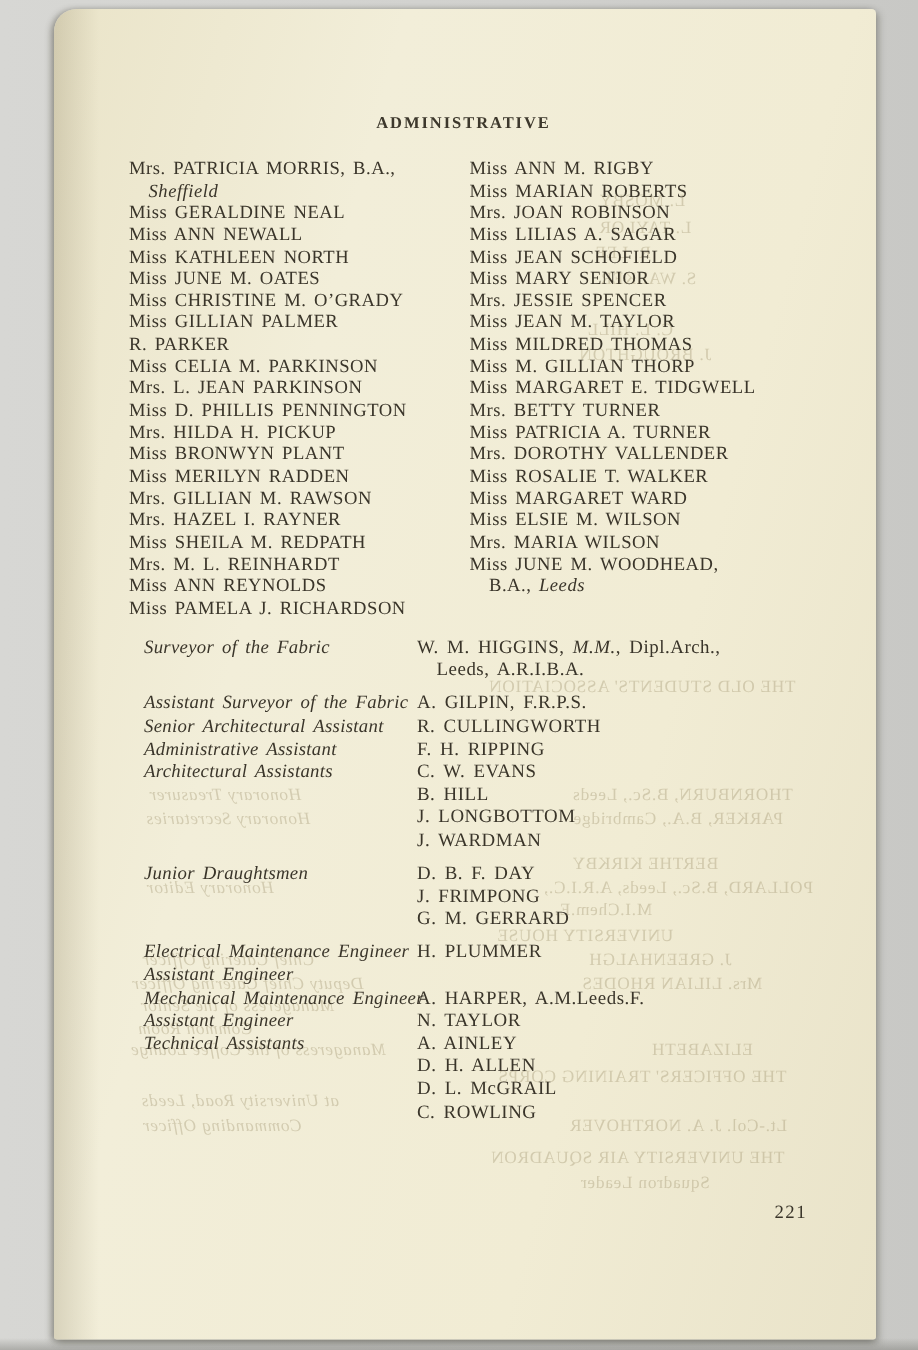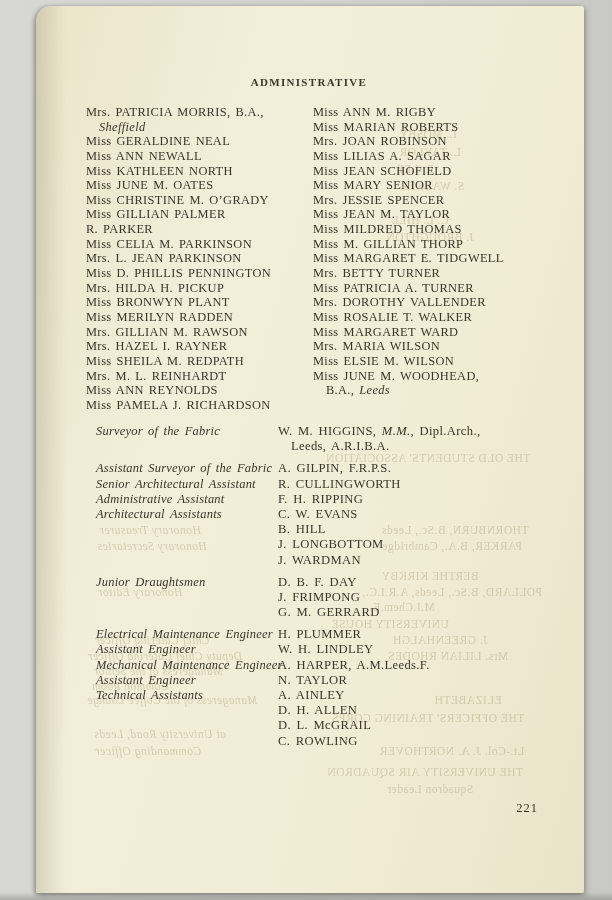--- a/index.html
+++ b/index.html
@@ -136,22 +136,22 @@
           <div class="name-line"><span>Mrs. JESSIE SPENCER</span></div>
           <div class="name-line"><span>Miss JEAN M. TAYLOR</span></div>
           <div class="name-line"><span>Miss MILDRED THOMAS</span></div>
           <div class="name-line"><span>Miss M. GILLIAN THORP</span></div>
           <div class="name-line"><span>Miss MARGARET E. TIDGWELL</span></div>
           <div class="name-line"><span>Mrs. BETTY TURNER</span></div>
           <div class="name-line"><span>Miss PATRICIA A. TURNER</span></div>
           <div class="name-line"><span>Mrs. DOROTHY VALLENDER</span></div>
           <div class="name-line"><span>Miss ROSALIE T. WALKER</span></div>
           <div class="name-line"><span>Miss MARGARET WARD</span></div>
+          <div class="name-line"><span>Miss ELSIE M. WILSON</span></div>
           <div class="name-line"><span>Mrs. MARIA WILSON</span></div>
-          <div class="name-line"><span>Miss ELSIE M. WILSON</span></div>
           <div class="name-line"><span>Miss JUNE M. WOODHEAD,</span></div>
           <div class="name-line indent"><span>B.A., </span><em>Leeds</em></div>
         </div>
     </div>
 
     <div class="roster" id="roster">
         <div class="roster-section">
           <div class="roster-row">
             <div class="roster-title">Surveyor of the Fabric</div>
             <div class="roster-value"><span>W. M. HIGGINS, </span><em>M.M.</em><span>, Dipl.Arch.,</span></div>
@@ -205,21 +205,20 @@
             <div class="roster-value"><span>G. M. GERRARD</span></div>
           </div>
         </div>
         <div class="roster-section">
           <div class="roster-row">
             <div class="roster-title">Electrical Maintenance Engineer</div>
             <div class="roster-value"><span>H. PLUMMER</span></div>
           </div>
           <div class="roster-row">
             <div class="roster-title">Assistant Engineer</div>
-            <div class="roster-value"><span>W. H. LINDLEY</span></div>
           </div>
           <div class="roster-row">
             <div class="roster-title">Mechanical Maintenance Engineer</div>
             <div class="roster-value"><span>A. HARPER, A.M.Leeds.F.</span></div>
           </div>
           <div class="roster-row">
             <div class="roster-title">Assistant Engineer</div>
             <div class="roster-value"><span>N. TAYLOR</span></div>
           </div>
           <div class="roster-row">

